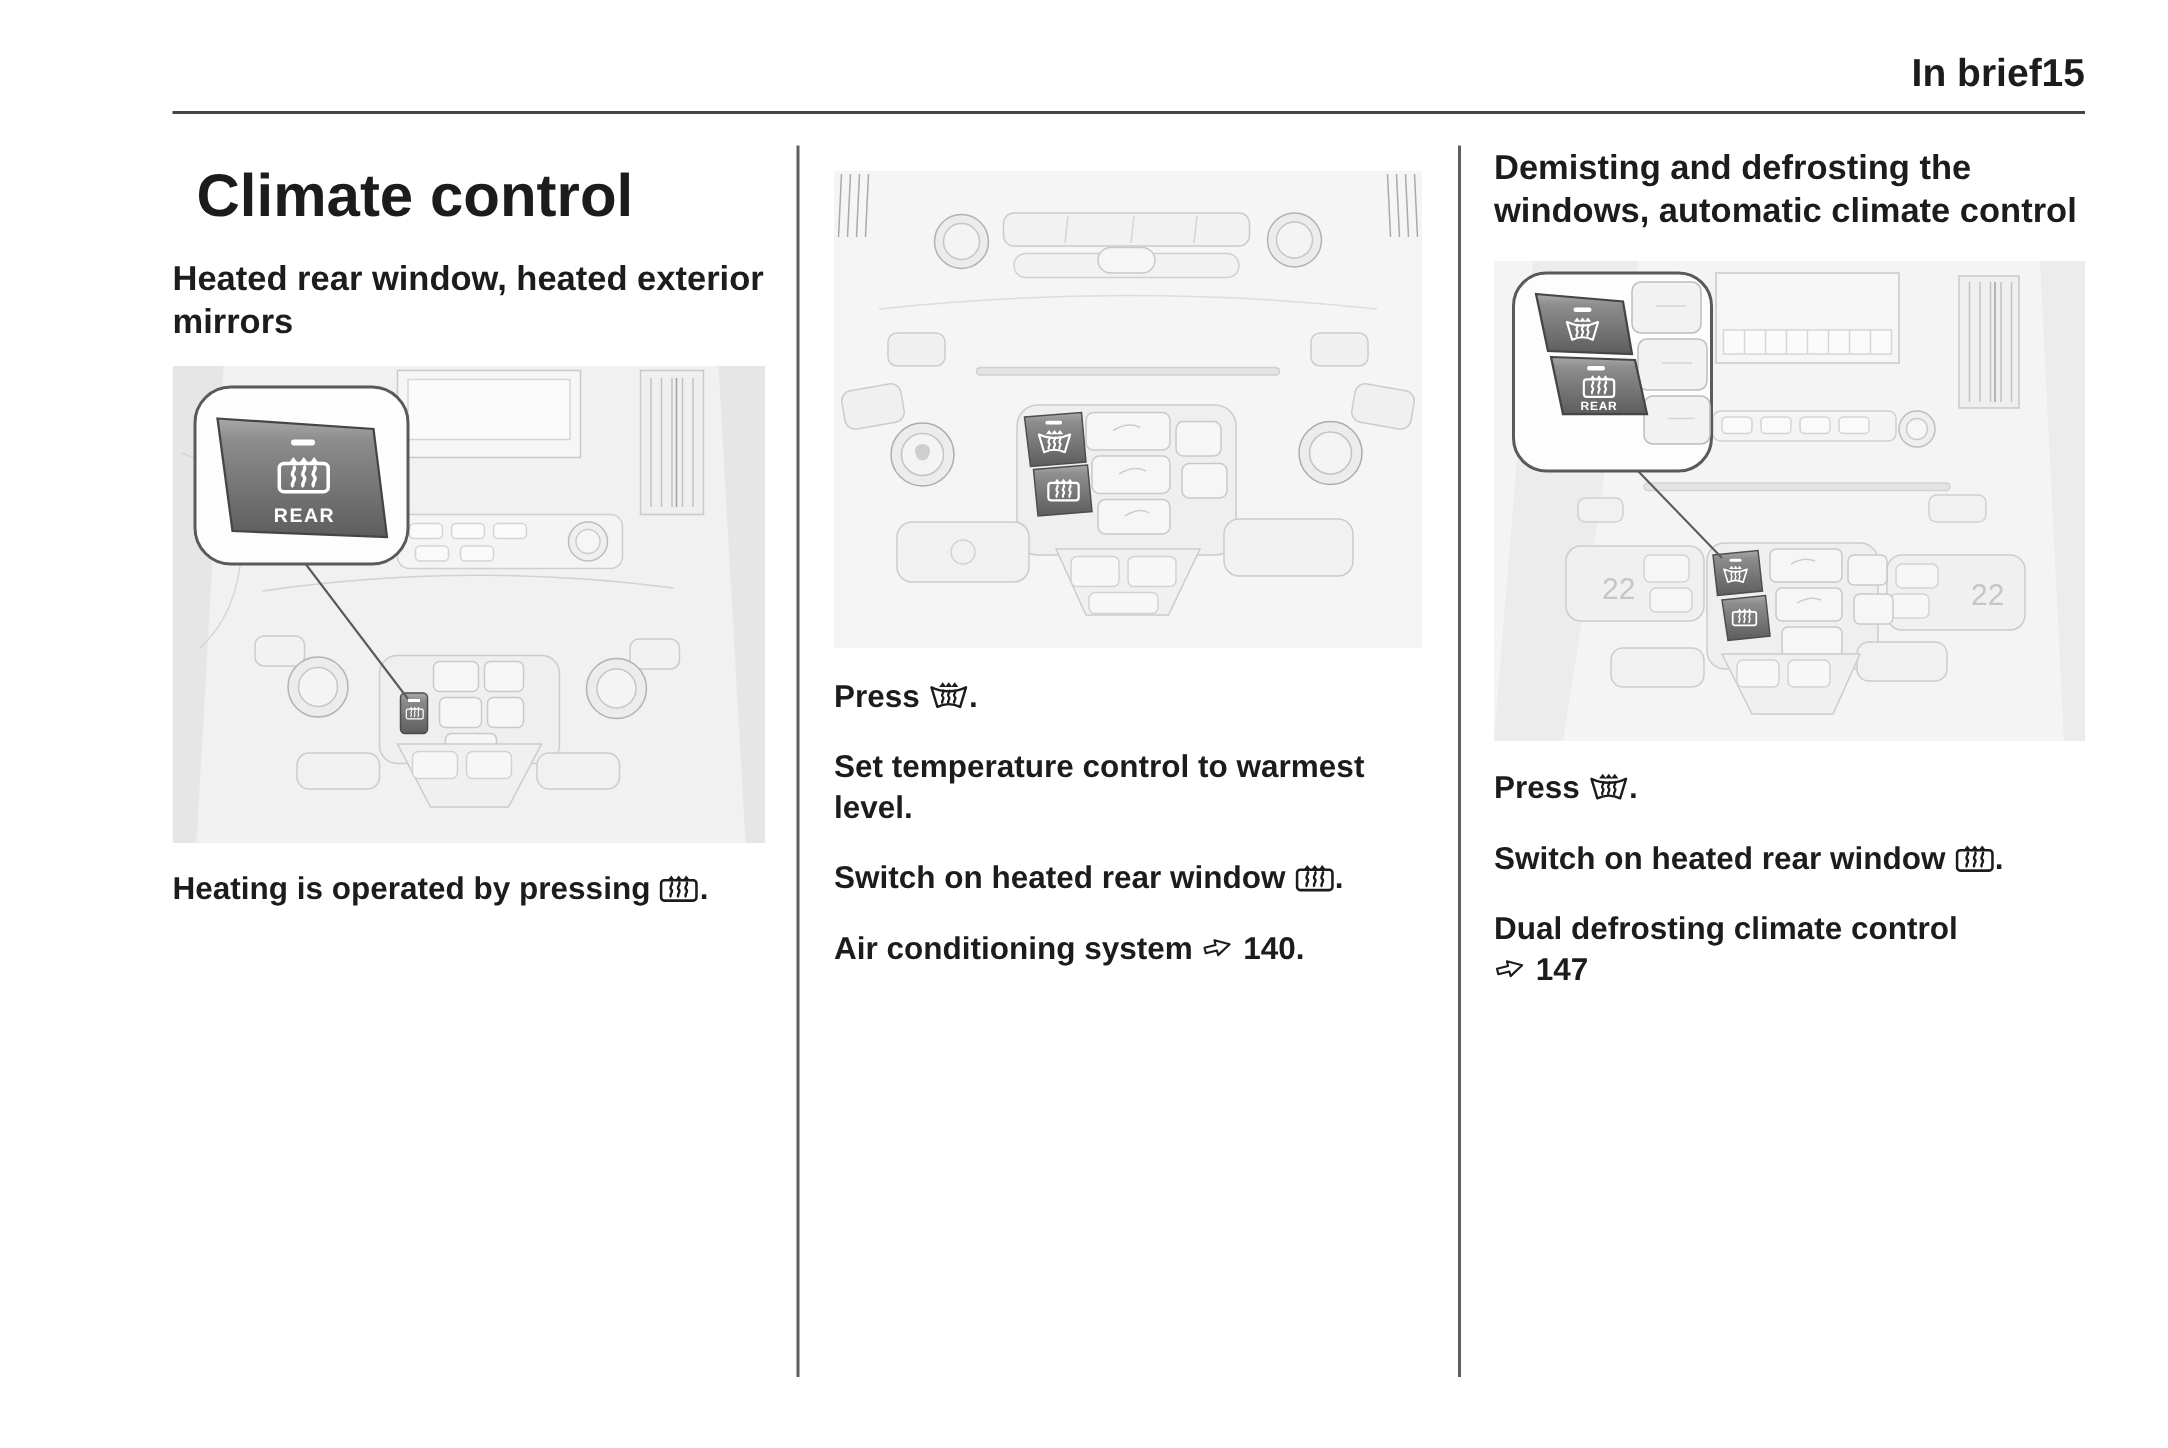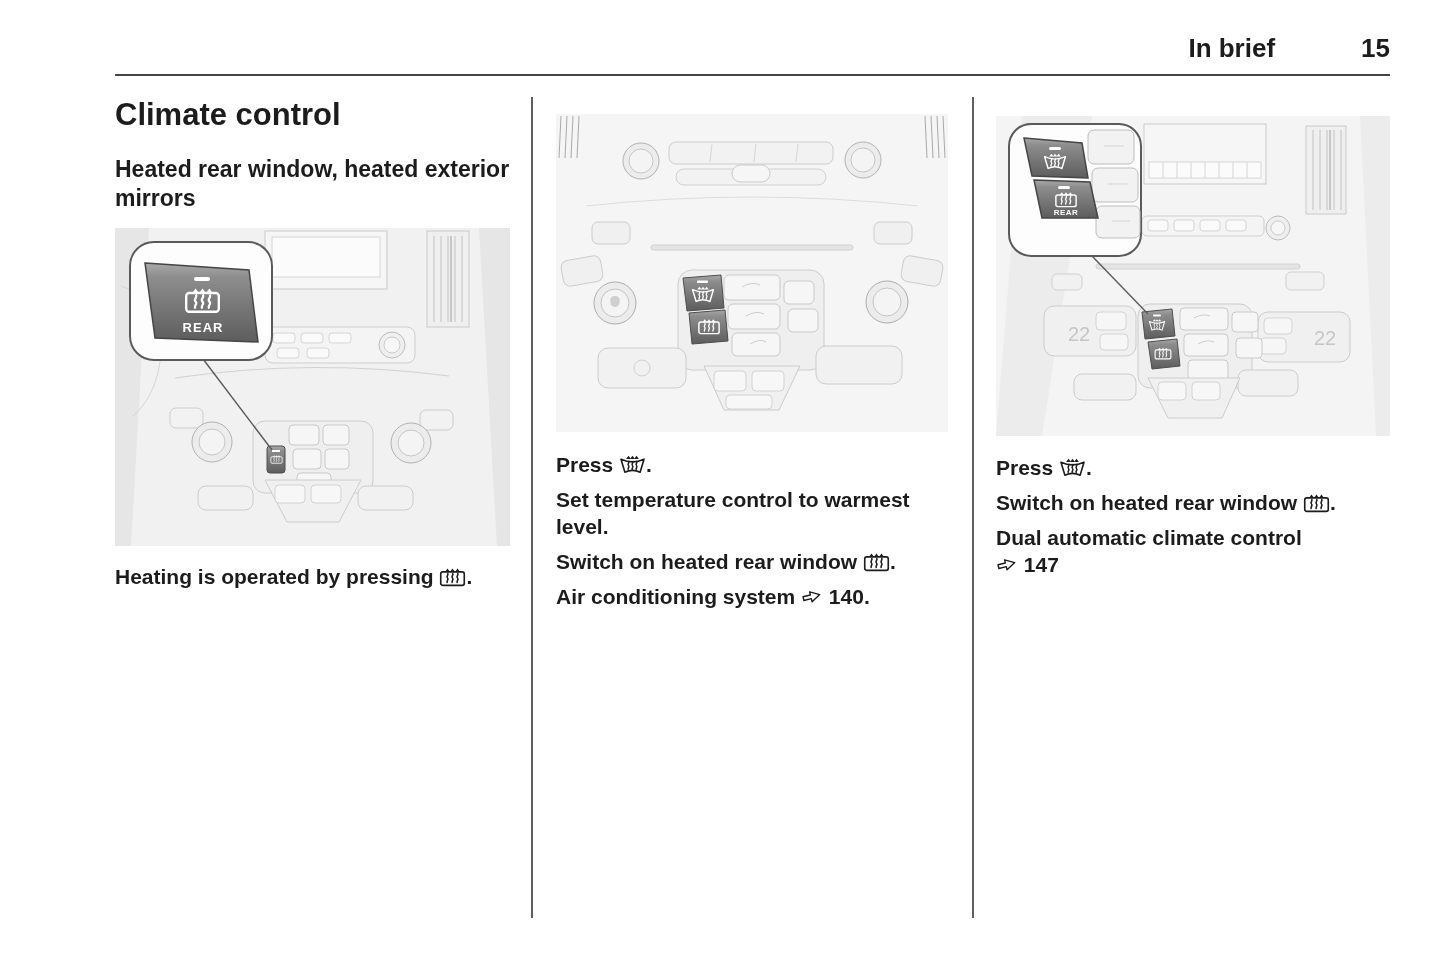--- a/index.html
+++ b/index.html
@@ -4,45 +4,45 @@
 <title>In brief – 15</title>
 <style>
   html,body{margin:0;padding:0;}
   body{
     width:1445px;height:965px;position:relative;overflow:hidden;
     background:#ffffff;color:#1c1c1c;
     font-family:"Liberation Sans", sans-serif;
     -webkit-font-smoothing:antialiased;
   }
   
-  .page-header{position:absolute;left:115px;top:33px;width:1275px;display:flex;justify-content:flex-end;column-gap:86px;align-items:flex-end;}
+  .page-header{position:absolute;left:115px;top:33px;width:1275px;display:flex;justify-content:flex-end;align-items:flex-end;}
   .hdr-title{font-size:26px;font-weight:bold;}
   .hdr-num{font-size:26px;font-weight:bold;}
   .hdr-rule{position:absolute;left:115px;top:74px;width:1275px;height:2px;background:#454545;}
   
   .divider{position:absolute;top:97px;height:821px;width:2px;background:#5f5f5f;}
   .divider-1{left:531px;}
   .divider-2{left:972px;}
   
   .col{position:absolute;top:97px;}
   .col-1{left:115px;width:395px;}
   .col-2{left:556px;width:392px;}
   .col-3{left:996px;width:394px;}
-  h1.section-title{margin:0;font-size:31px;line-height:36px;font-weight:bold;}
+  h1.section-title{margin:16px;font-size:40px;line-height:36px;font-weight:bold;}
   h2.sub-title{margin:0;font-size:23px;line-height:29px;font-weight:bold;}
   .col-1 h2.sub-title{margin-top:22px;}
   .fig{display:block;}
   .col-1 .fig{margin-top:15px;}
   .col-2 .fig{margin-top:17px;}
   .col-3 .fig{margin-top:19px;}
   p.bp{margin:0;font-size:21px;line-height:27px;font-weight:bold;}
   .col-1 p.first{margin-top:17px;}
   .col-2 p.first{margin-top:19px;}
   .col-3 p.first{margin-top:18px;}
-  p.bp + p.bp{margin-top:8px;}
+  p.bp + p.bp{margin-top:20px;}
   
   .icn{display:inline-block;vertical-align:-3px;color:#1c1c1c;}
   .icn-arrow{vertical-align:-2px;}
   svg text{font-family:"Liberation Sans", sans-serif;}
 </style>
 </head>
 <body>
 
 <svg width="0" height="0" style="position:absolute" aria-hidden="true">
   <defs>
@@ -252,20 +252,21 @@
   <p class="bp">Set temperature control to warmest level.</p>
   <p class="bp"><span>Switch on heated rear window </span><svg class="icn" width="27" height="21" viewBox="0 0 26 21">
         <use href="#sym-rear"></use>
       </svg><span>.</span></p>
   <p class="bp"><span>Air conditioning system </span><svg class="icn icn-arrow" width="22" height="19" viewBox="0 0 22 19">
         <use href="#sym-arrow"></use>
       </svg><span> 140.</span></p>
 </div>
 
 <div class="col col-3">
+  <h2 class="sub-title">Demisting and defrosting the windows, automatic climate control</h2>
 
   <svg class="fig" width="394" height="320" viewBox="0 0 394 320" role="img">
     <rect width="394" height="320" fill="#f4f4f4"></rect>
     <path d="M26 0 H96 L46 320 H0 Z" fill="#ececec"></path>
     <path d="M394 0 h-30 l16 320 h14 Z" fill="#ececec"></path>
     <rect x="148" y="8" width="122" height="60" fill="#f6f6f6" stroke="#c9c9c9"></rect>
     <rect x="153" y="46" width="112" height="16" fill="#fbfbfb" stroke="#d6d6d6"></rect>
     <g stroke="#d6d6d6">
         <line x1="167" y1="46" x2="167" y2="62"></line>
         <line x1="181" y1="46" x2="181" y2="62"></line>
@@ -372,16 +373,16 @@
       </g>
     </g>
   </svg>
 
   <p class="bp first"><span>Press </span><svg class="icn" width="27" height="21" viewBox="0 0 26 21">
         <use href="#sym-demist"></use>
       </svg><span>.</span></p>
   <p class="bp"><span>Switch on heated rear window </span><svg class="icn" width="27" height="21" viewBox="0 0 26 21">
         <use href="#sym-rear"></use>
       </svg><span>.</span></p>
-  <p class="bp"><span>Dual automatic climate control</span><br><svg class="icn icn-arrow" width="22" height="19" viewBox="0 0 22 19">
+  <p class="bp"><span>Dual defrosting climate control</span><br><svg class="icn icn-arrow" width="22" height="19" viewBox="0 0 22 19">
         <use href="#sym-arrow"></use>
       </svg><span> 147</span></p>
 </div>
 
 </body></html>

